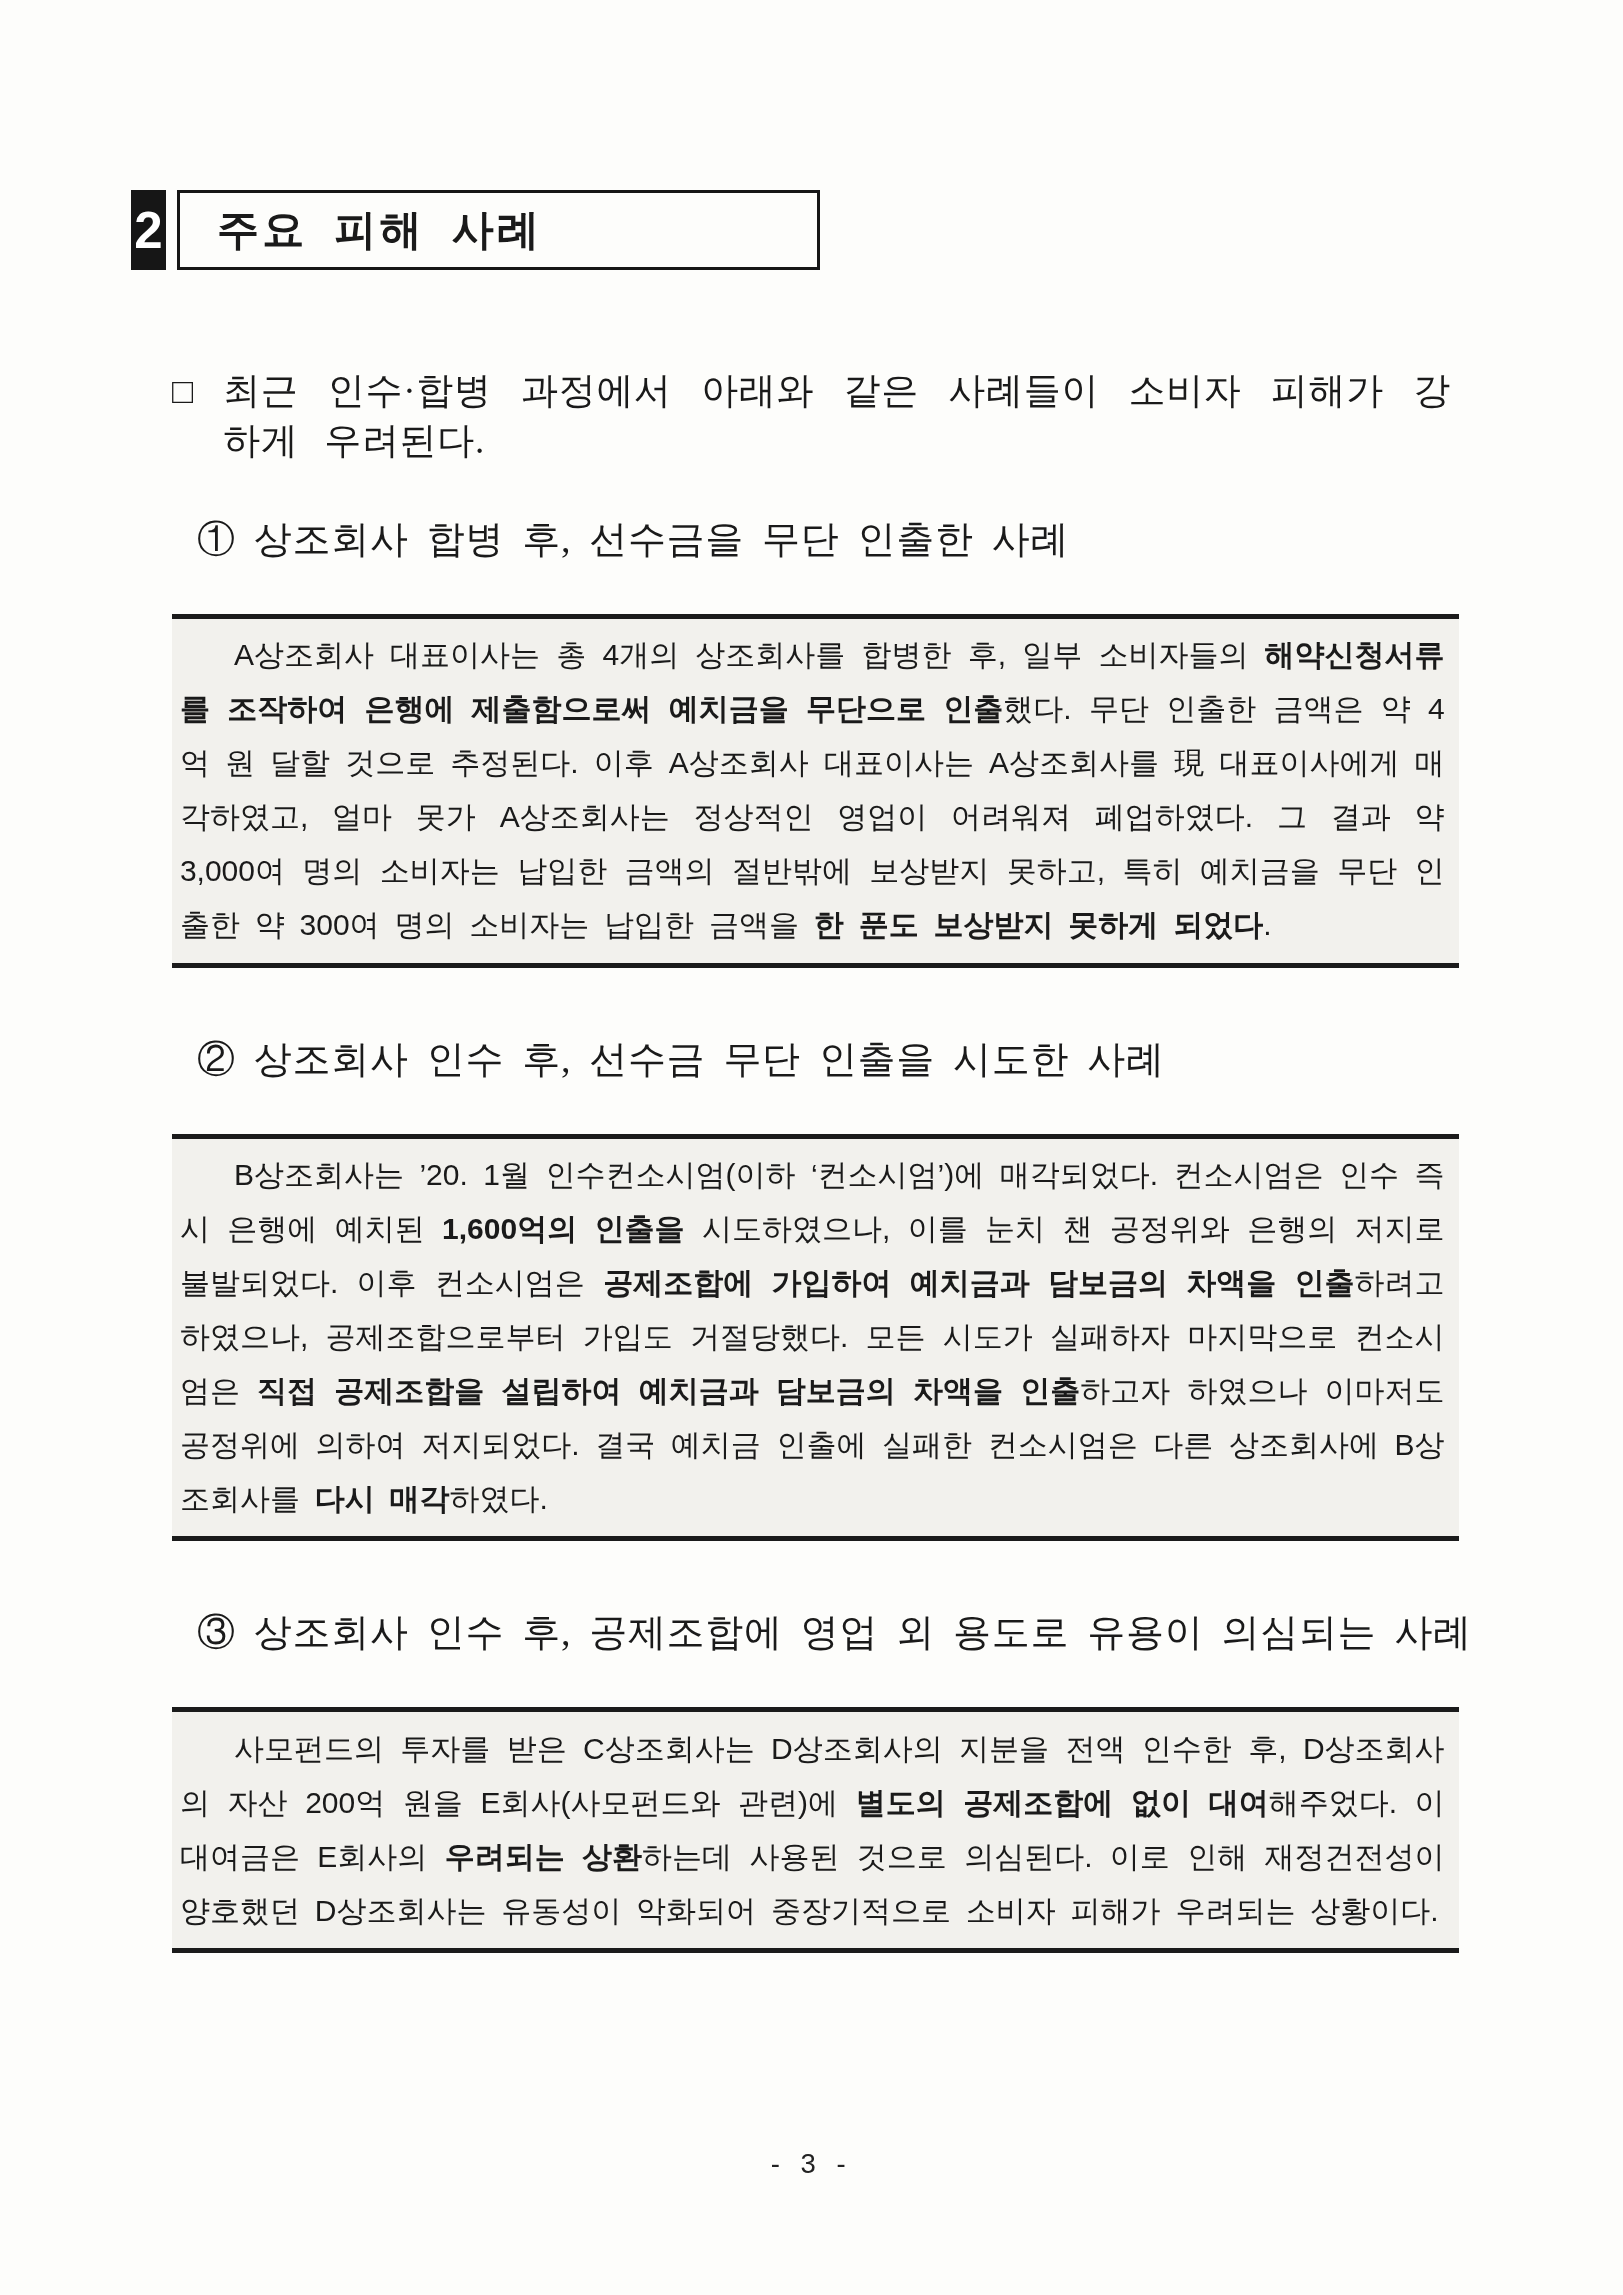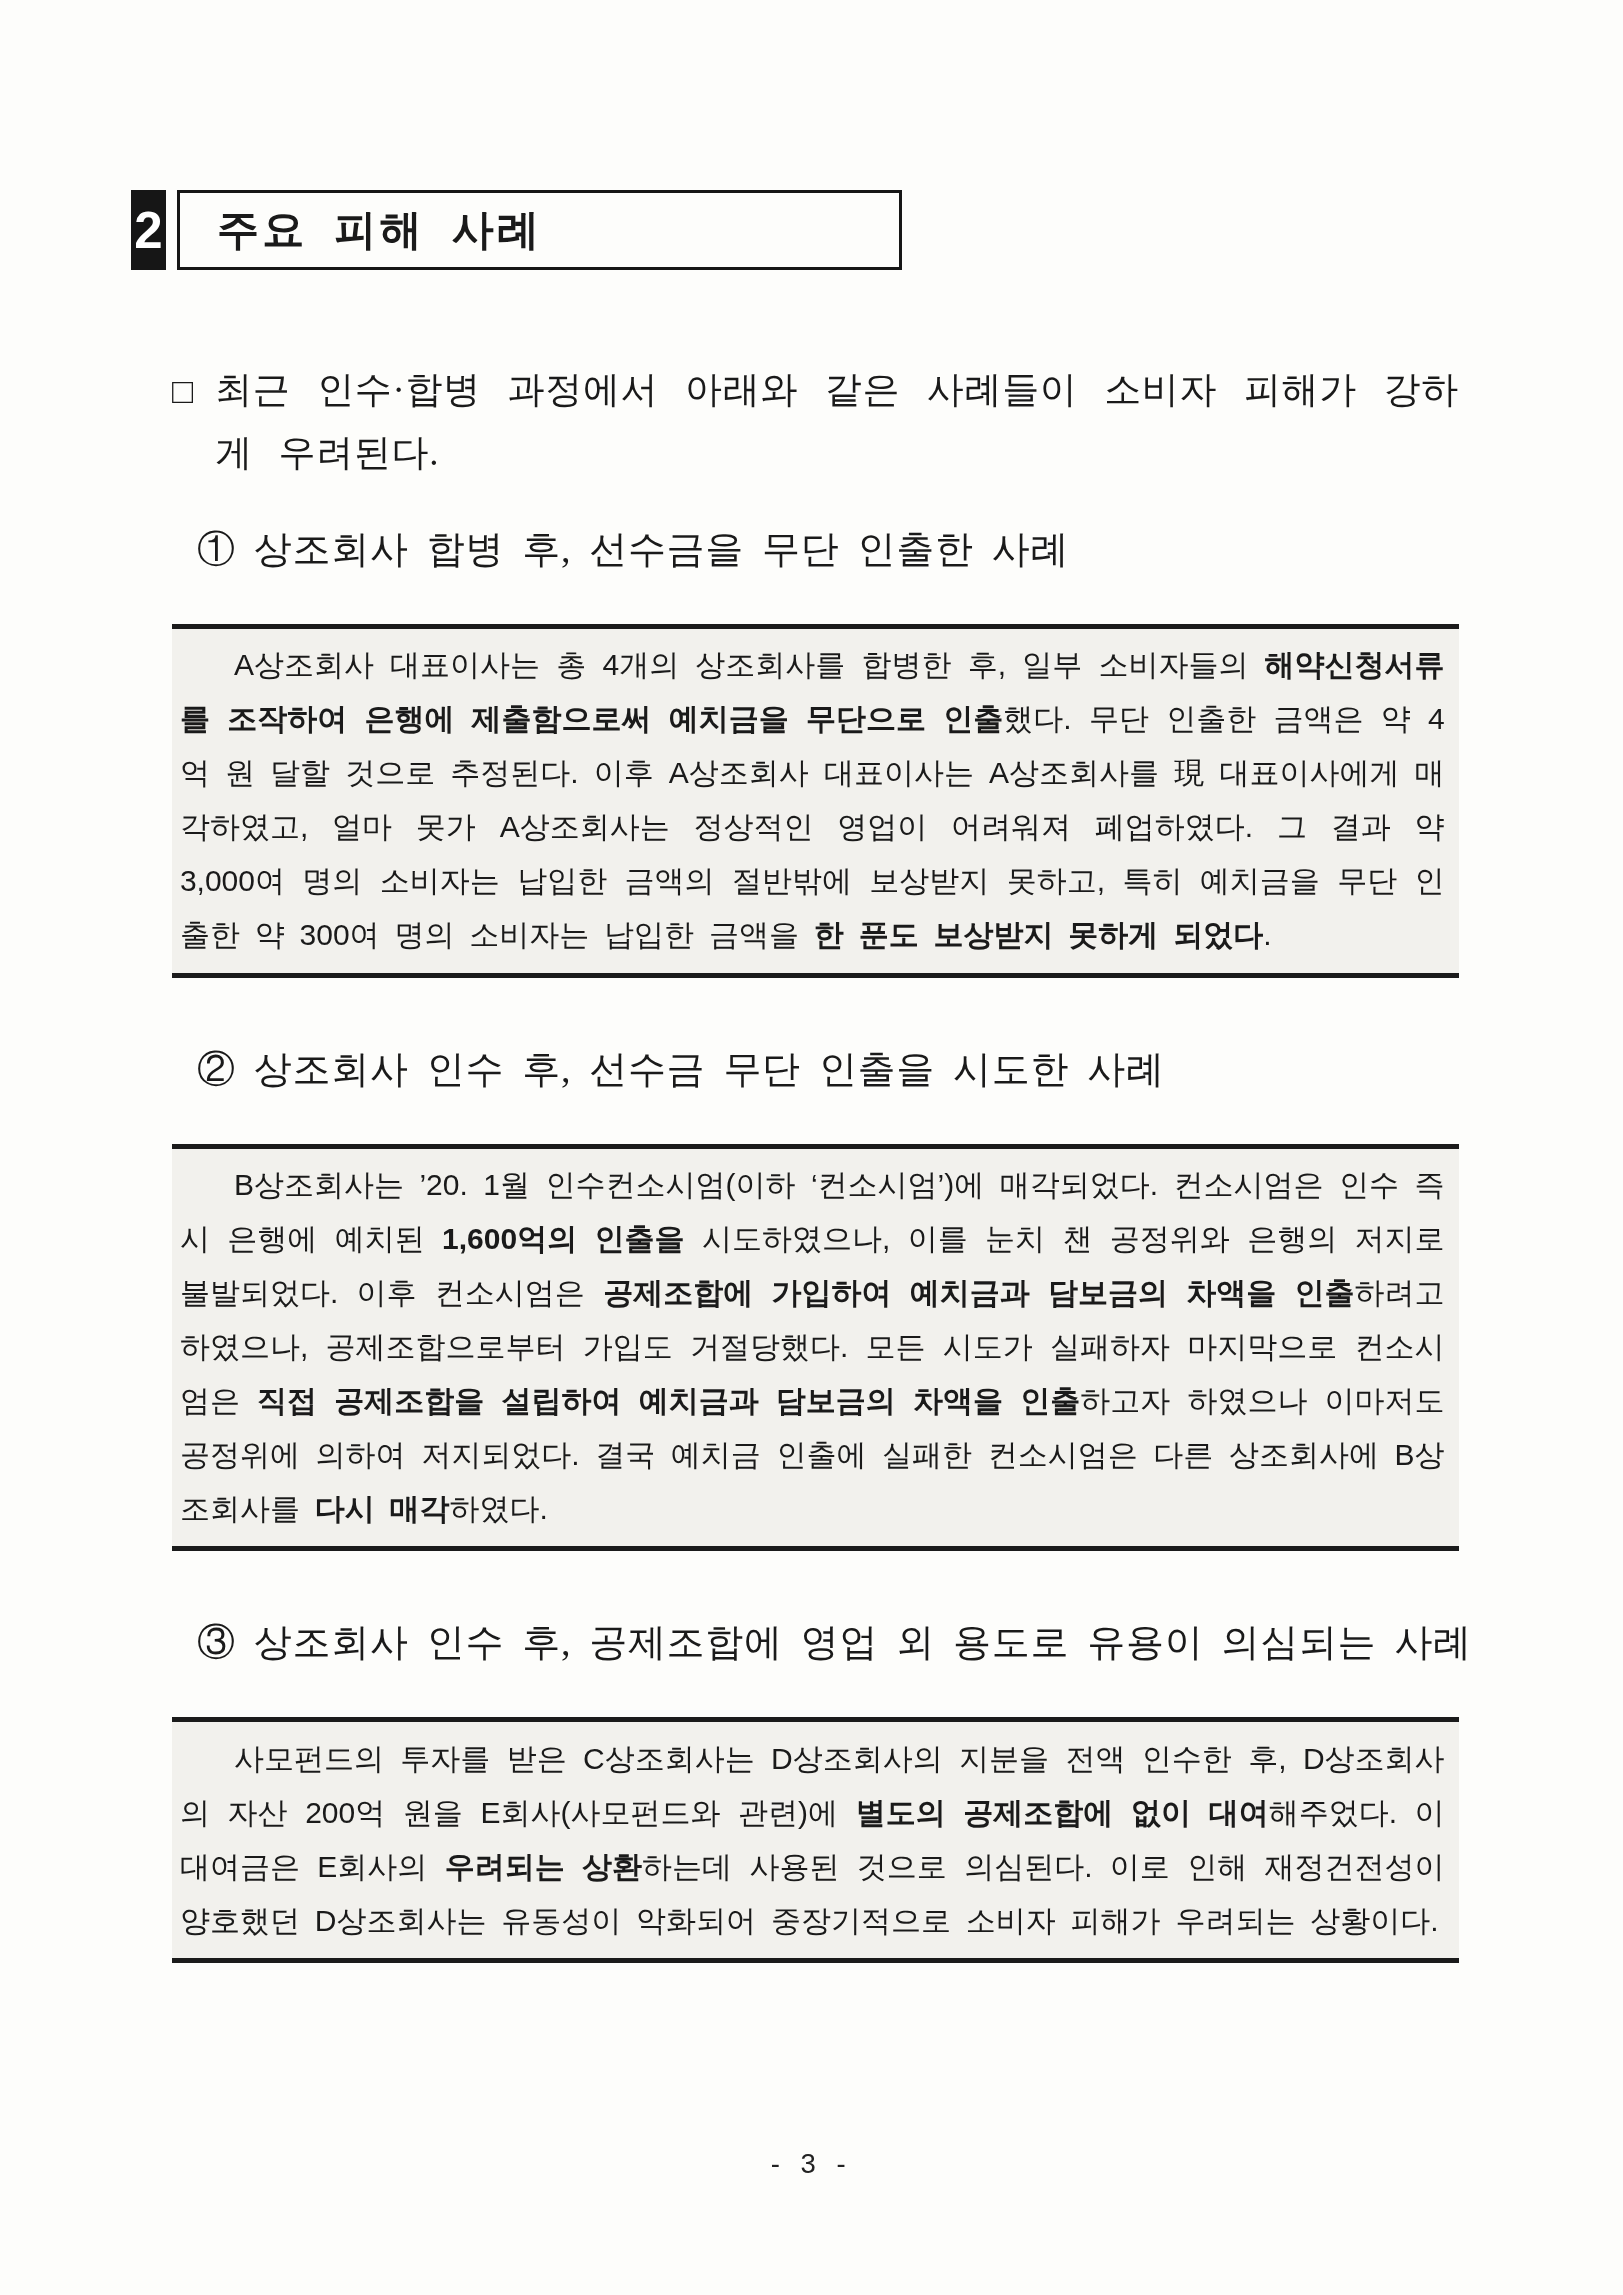--- a/index.html
+++ b/index.html
@@ -36,21 +36,21 @@
     align-items:center;
     justify-content:center;
     font-family:"Liberation Sans", sans-serif;
     font-weight:bold;
     font-size:51px;
     flex:0 0 auto;
   }
   .title-box{
     box-sizing:border-box;
     margin-left:11px;
-    width:725px;
+    width:643px;
     border:3.9px solid #161616;
     background:var(--page-bg);
     display:flex;
     align-items:center;
     padding-left:37px;
   }
   .title-box .title{
     font-family:"Liberation Sans", sans-serif;
     font-weight:bold;
     font-size:42px;
@@ -67,24 +67,24 @@
     align-items:flex-start;
   }
   .intro .bullet{
     flex:0 0 auto;
     font-size:35px;
     line-height:67px;
     margin-right:22px;
     letter-spacing:0;
   }
   .intro .intro-text{
-    margin:0;
+    margin:8px;
     flex:1 1 auto;
     font-size:37px;
-    line-height:63px;
+    line-height:50px;
     text-align:justify;
     word-spacing:15.7px;
     letter-spacing:0.7px;
   }
 
   
   .content{margin-left:41px;}
   .case-heading{
     margin:68px 0 0 25px;
     font-weight:normal;

